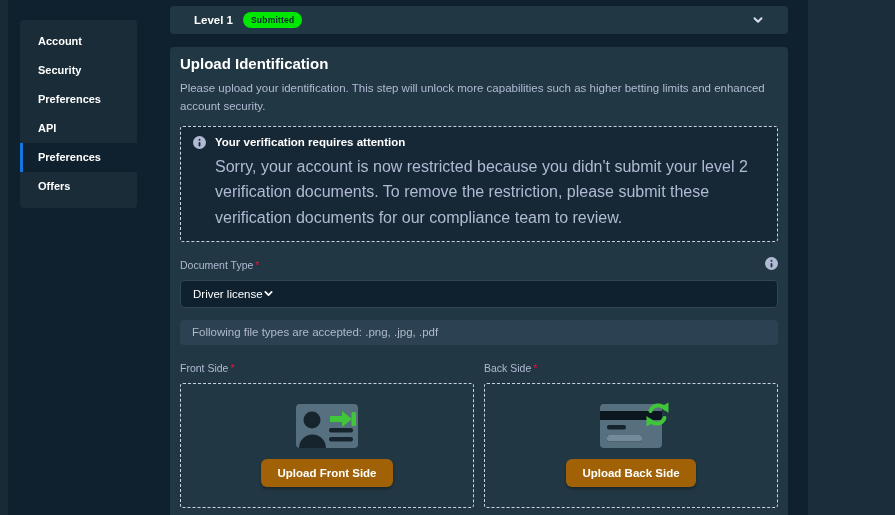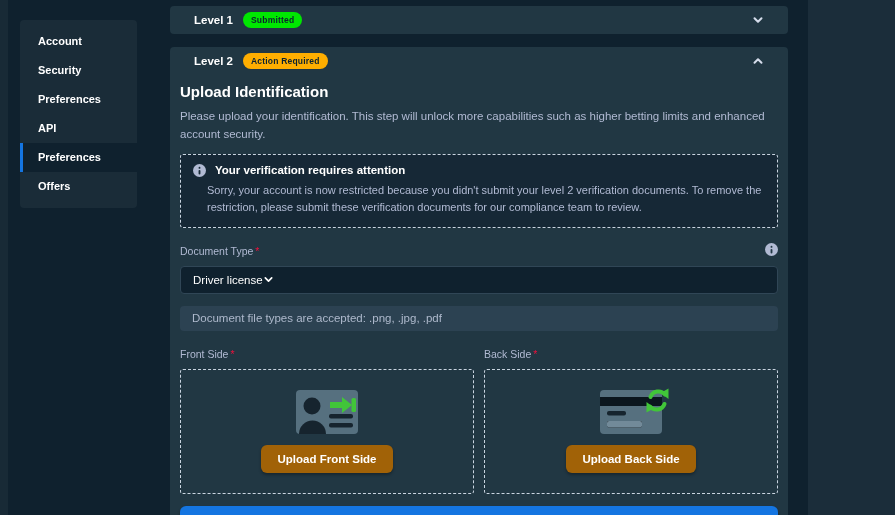--- a/index.html
+++ b/index.html
@@ -47,21 +47,21 @@
 
   .body { padding:2px 10px 0; }
   .body h2 { color:#fff; font-size:15px; margin:6px 0 7px; }
   .desc { color:var(--muted_text,#b1bad3); font-size:11.5px; line-height:1.6; margin-bottom:10px; }
 
   .warning {
     border:1px dashed #c9d4e0; border-radius:3px; background:#162836;
     padding:9px 12px 10px; margin-bottom:13px;
   }
   .warn-head { display:flex; align-items:center; gap:9px; color:#fff; font-size:11.5px; font-weight:bold; }
-  .warn-body { margin:5px 0 0 14px; color:var(--muted_text,#b1bad3); font-size:11px; line-height:1.6; }
+  .warn-body { margin:5px 0 0 22px; color:var(--muted_text,#b1bad3); font-size:16px; line-height:1.6; }
 
   .field-row { display:flex; align-items:center; justify-content:space-between; margin-bottom:7px; }
   .label { color:var(--muted_text,#b1bad3); font-size:10.5px; }
   .req { color:var(--required_red,#e9113c); margin-left:2px; font-size:10.5px; }
 
   .select {
     height:28px; background:var(--page_bg,#0f212e); border:1px solid #304656; border-radius:4px;
     display:flex; align-items:center; justify-content:flex-start; padding:0 12px;
     color:#fff; font-size:11.5px; margin-bottom:12px; cursor:pointer;
   }
@@ -114,29 +114,20 @@
       <span class="acc-title">Level 1</span>
       <span class="badge green">Submitted</span>
       <span class="chevron">
         <svg width="12" height="12" viewBox="0 0 12 12">
             <path d="M2.5 4.2 L6 7.8 L9.5 4.2" stroke="#d5dceb" stroke-width="2" fill="none" stroke-linecap="round" stroke-linejoin="round"></path>
           </svg>
       </span>
     </div>
 
     <div class="level2-card">
-      <div class="acc-header">
-        <span class="acc-title">Level 2</span>
-        <span class="badge orange">Action Required</span>
-        <span class="chevron">
-          <svg width="12" height="12" viewBox="0 0 12 12">
-              <path d="M2.5 7.8 L6 4.2 L9.5 7.8" stroke="#d5dceb" stroke-width="2" fill="none" stroke-linecap="round" stroke-linejoin="round"></path>
-            </svg>
-        </span>
-      </div>
 
       <div class="body">
         <h2>Upload Identification</h2>
         <p class="desc">Please upload your identification. This step will unlock more capabilities such as higher betting limits and enhanced account security.</p>
 
         
         <div class="warning">
           <div class="warn-head">
             <span style="display:flex;">
               <svg width="13" height="13" viewBox="0 0 14 14">
@@ -166,21 +157,21 @@
         <div class="select">
           <span>Driver license</span>
           <span style="display:flex;">
             <svg width="11" height="11" viewBox="0 0 12 12">
                 <path d="M2.5 4.2 L6 7.8 L9.5 4.2" stroke="#fff" stroke-width="1.8" fill="none" stroke-linecap="round" stroke-linejoin="round"></path>
               </svg>
           </span>
         </div>
 
         
-        <div class="note">Document file types are accepted: .png, .jpg, .pdf</div>
+        <div class="note">Following file types are accepted: .png, .jpg, .pdf</div>
 
         
         <div class="upload-grid">
           <div class="upload-col">
             <div class="upload-label">
               <span class="label">Front Side</span><span class="req">*</span>
             </div>
             <div class="upload-box">
               <span class="card-icon-wrap">
                 <svg width="62" height="44" viewBox="0 0 62 44">

